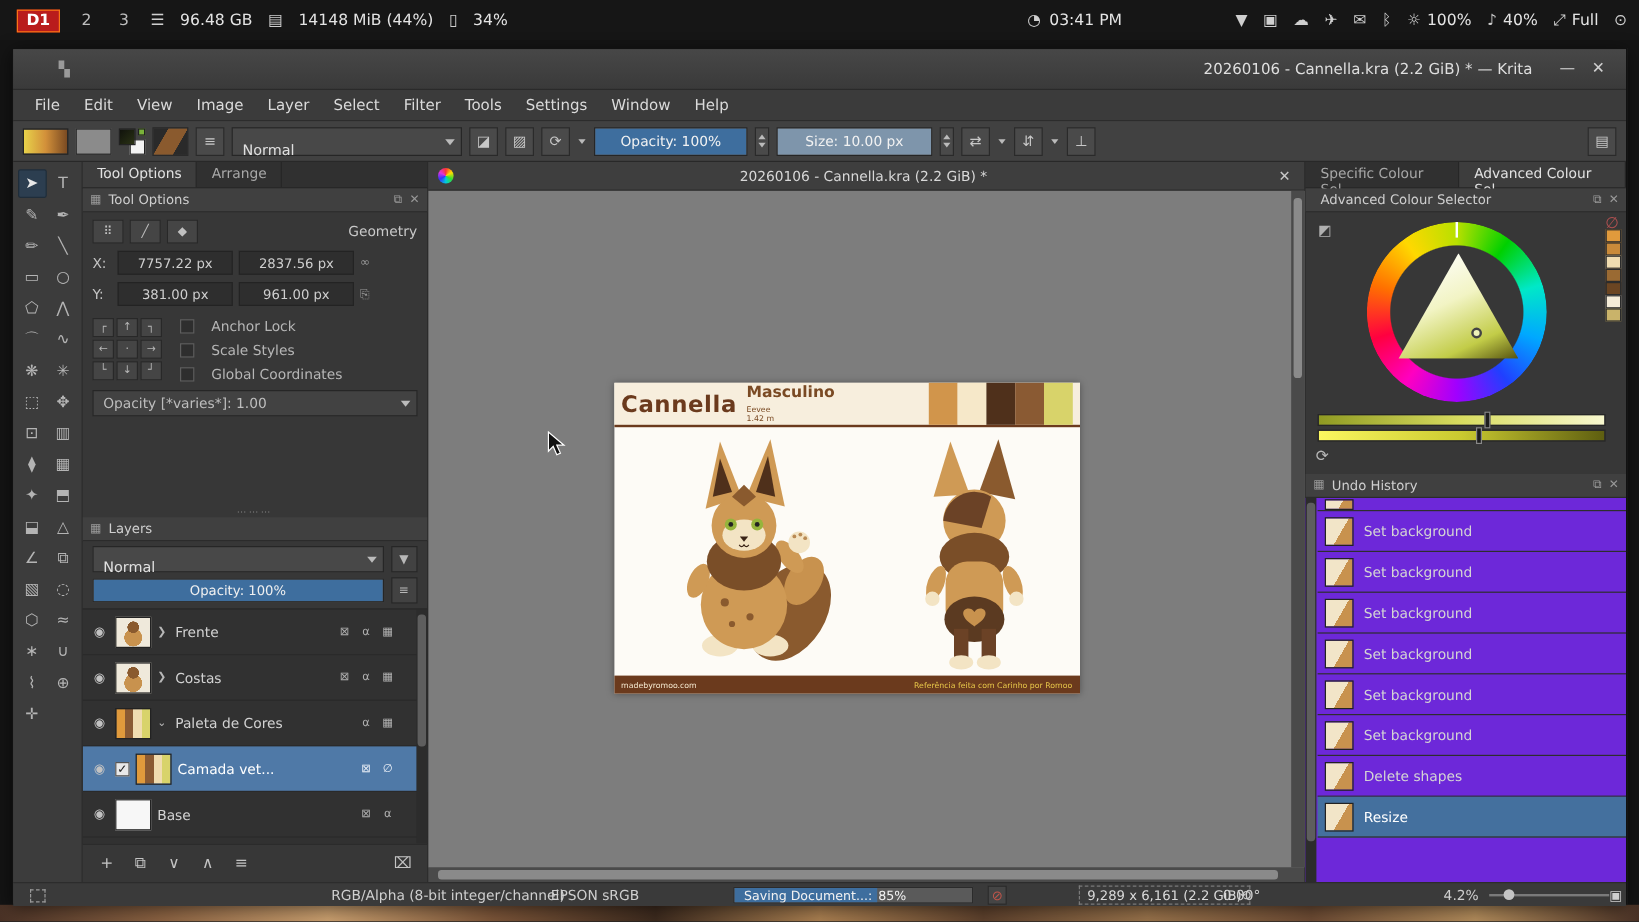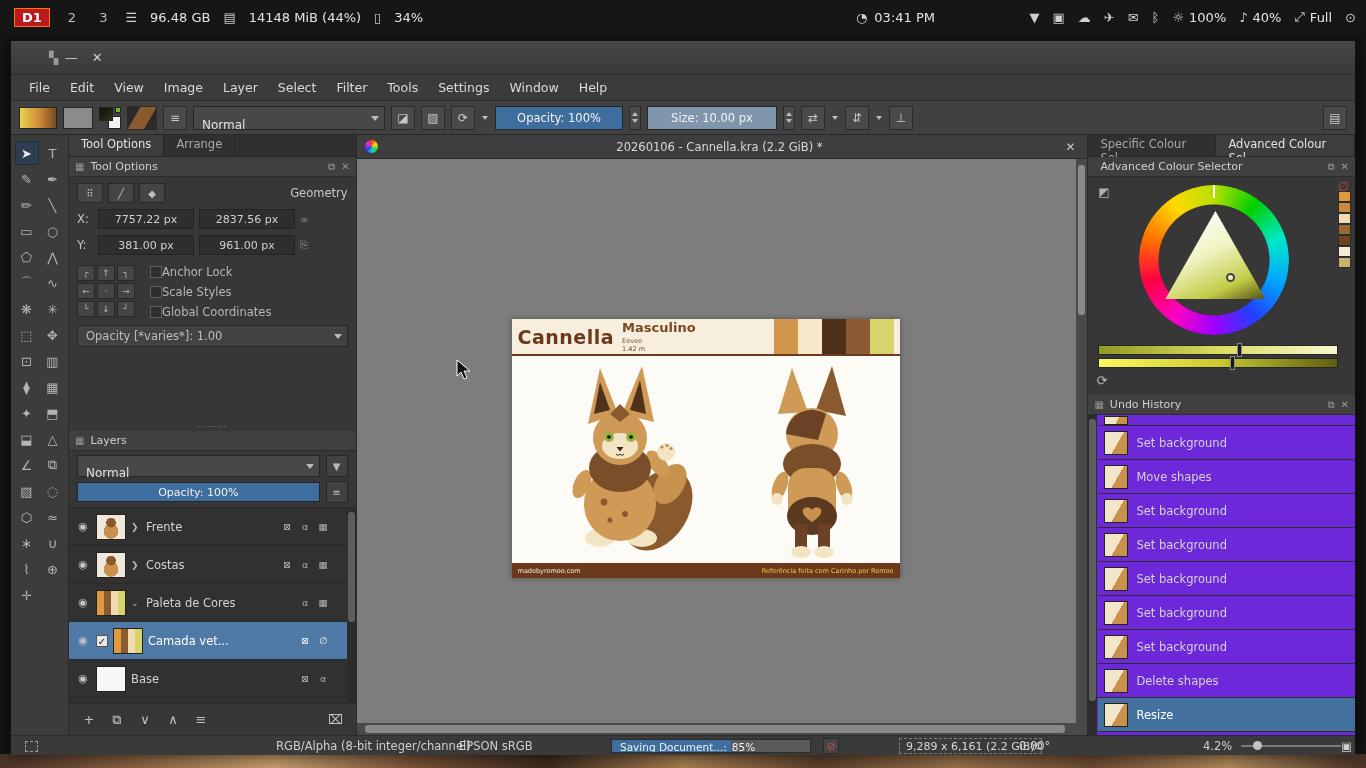--- a/index.html
+++ b/index.html
@@ -72,21 +72,21 @@
   .dico{color:#9a9a9a;font-size:10px}
   .toolopts{height:244px;padding:6px 8px;display:flex;flex-direction:column;gap:6px}
   .row{display:flex;align-items:center;gap:5px}
   .smallbtn{width:26px;height:20px;background:#454545;border:1px solid #282828;color:#c0c0c0;font-size:10px;display:flex;align-items:center;justify-content:center}
   .geolabel{flex:1;text-align:right;font-size:11.5px;color:#c8c8c8}
   .coordlab{width:16px;font-size:11.5px;color:#c4c4c4}
   .numfield{width:96px;height:20px;background:#2e2e2e;border:1px solid #232323;color:#cfcfcf;font-size:11px;padding:0 4px;text-align:center;font-family:"DejaVu Sans",sans-serif}
   .anchorpad{display:grid;grid-template-columns:repeat(3,18px);gap:2px}
   .apad{width:18px;height:16px;background:#454545;border:1px solid #282828;color:#b8b8b8;font-size:9px;display:flex;align-items:center;justify-content:center}
   .cbcol{display:flex;flex-direction:column;gap:6px;margin-left:10px}
-  .cb{display:flex;align-items:center;gap:0;font-size:11.5px;color:#b6b6b6}
+  .cb{display:flex;align-items:center;gap:14px;font-size:11.5px;color:#b6b6b6}
   .cbbox{width:12px;height:12px;background:#2e2e2e;border:1px solid #5e5e5e}
   .opvaries{position:relative;height:22px;background:#424242;border:1px solid #262626;display:flex;align-items:center;padding:0 20px 0 8px;font-size:11.5px;color:#bdbdbd}
   .splitdots{height:10px;display:flex;align-items:center;justify-content:center;color:#8a8a8a;font-size:8px;letter-spacing:2px}
 
   
   .layersdock{flex:1;display:flex;flex-direction:column;min-height:0}
   .blendrow{display:flex;align-items:center;gap:6px;padding:4px 8px}
   .combo.lay{flex:1;height:22px}
   .funnelbtn{width:22px;height:22px;background:#424242;border:1px solid #262626;display:flex;align-items:center;justify-content:center;color:#b8b8b8;font-size:10px}
   .oprow{display:flex;align-items:center;gap:6px;padding:0 8px 4px}
@@ -229,20 +229,21 @@
       <span class="sico">⊙</span>
     </div>
   </div>
 
   <div class="wallpaper"></div>
 
   <div class="krita">
 
     <div class="titlebar">
       <span class="appico">▚</span>
+      <span class="title">20260106 - Cannella.kra (2.2 GiB) * — Krita</span>
       <span class="winbtn">—</span>
       <span class="winbtn">✕</span>
     </div>
 
     <div class="menubar">
       <span>File</span>
       <span>Edit</span>
       <span>View</span>
       <span>Image</span>
       <span>Layer</span>
@@ -638,24 +639,20 @@
               </div>
             <div class="urow partial">
                 <span class="uthumb"></span>
               </div>
             <div class="urow">
                 <span class="uthumb"></span>
                 <span>Set background</span>
               </div>
             <div class="urow">
                 <span class="uthumb"></span>
-                <span>Move shapes</span>
-              </div>
-            <div class="urow">
-                <span class="uthumb"></span>
                 <span>Set background</span>
               </div>
             <div class="urow">
                 <span class="uthumb"></span>
                 <span>Set background</span>
               </div>
             <div class="urow">
                 <span class="uthumb"></span>
                 <span>Set background</span>
               </div>

